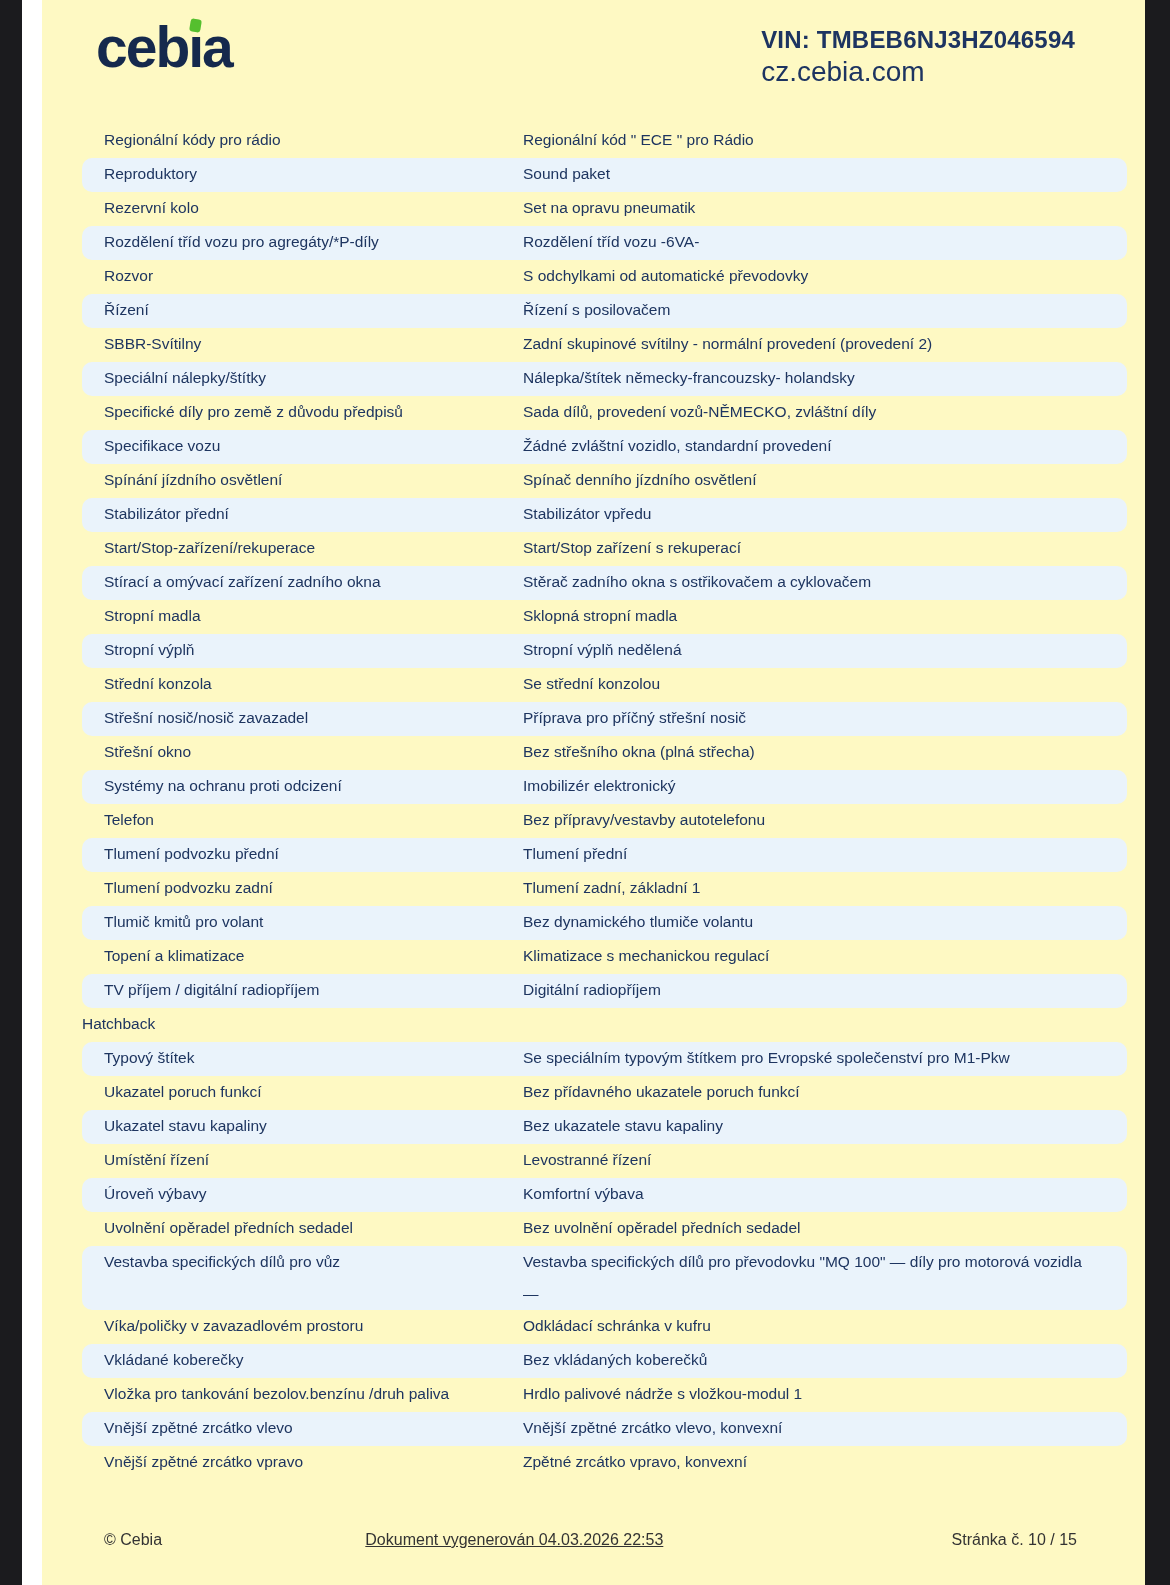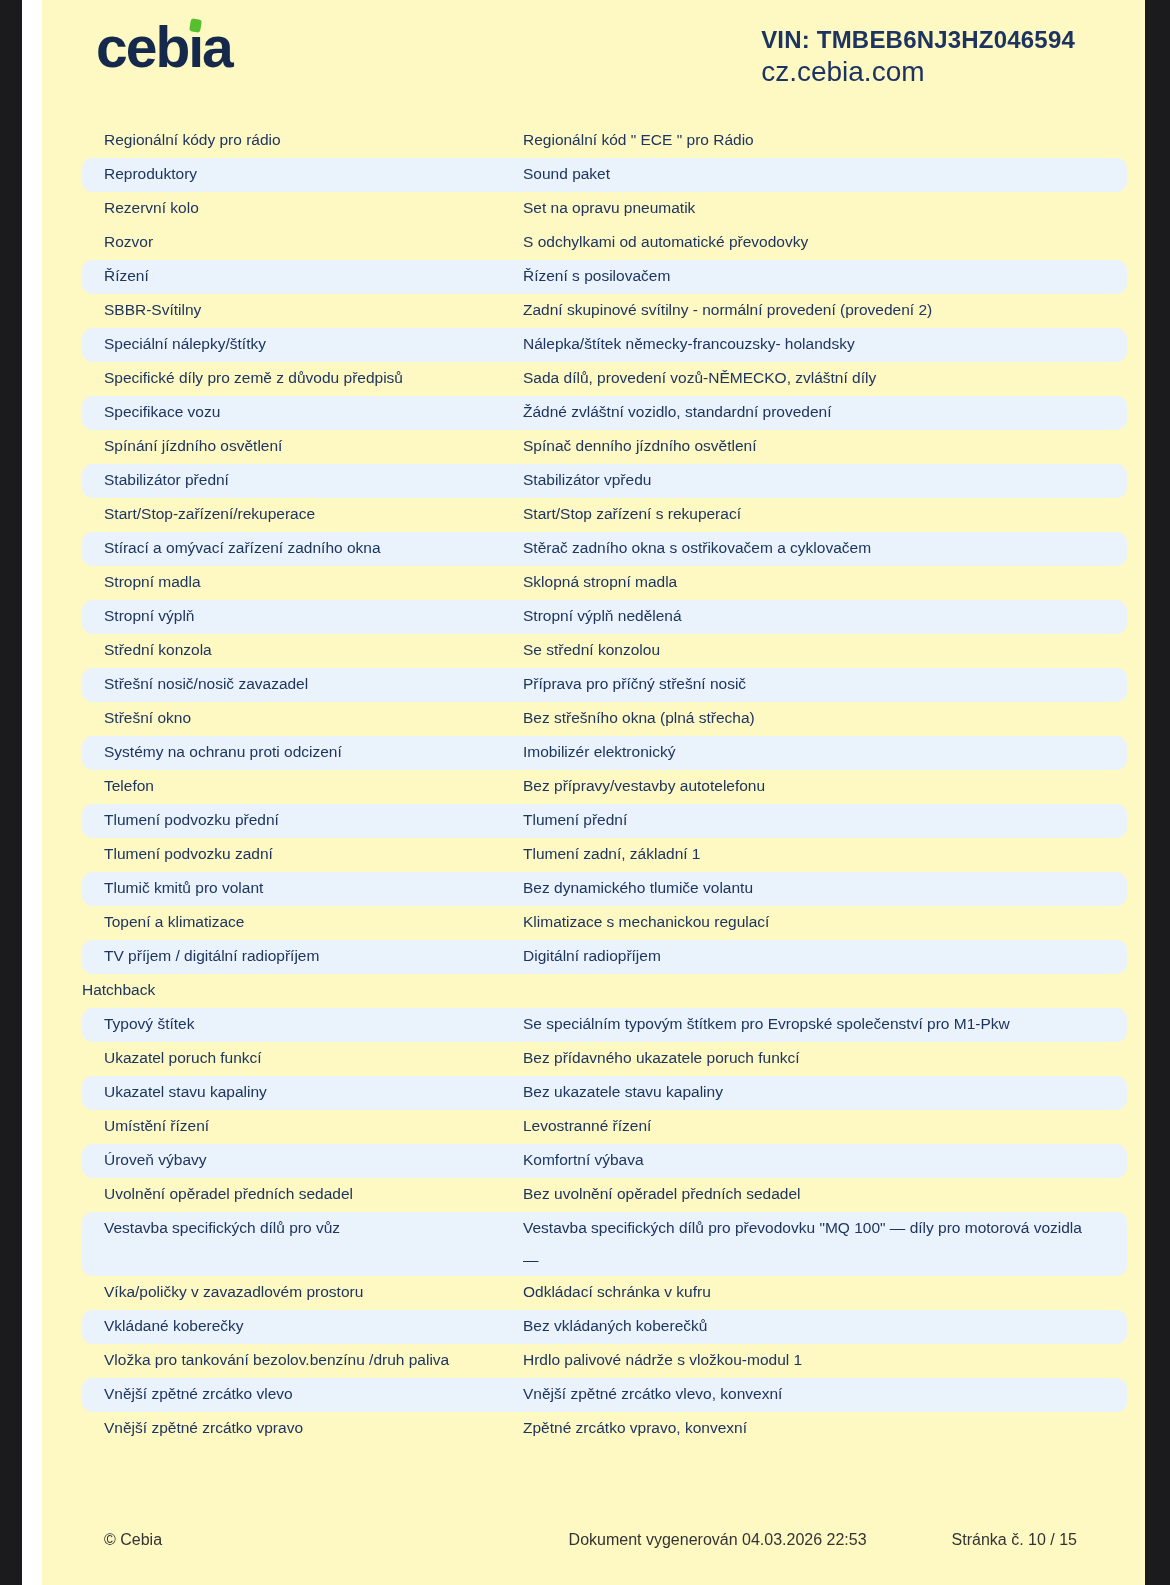--- a/index.html
+++ b/index.html
@@ -50,21 +50,21 @@
   .cell.label { flex: 0 0 425px; padding-left: 22px; padding-right: 28px; }
   .cell.value { flex: 1 1 auto; padding-right: 34px; }
 
   
   .footer {
     position: absolute; left: 40px; right: 38px; bottom: 36px;
     display: flex; align-items: center;
     font-size: 16px; color: #333333;
   }
   .footer .f-left   { flex: 0 0 auto; padding-left: 22px; }
-  .footer .f-center { flex: 1 1 auto; text-align: right; padding-right: 85px; }
+  .footer .f-center { flex: 1 1 auto; text-align: center; padding-right: 85px; text-decoration: underline; }
   .footer .f-right  { flex: 0 0 auto; padding-right: 30px; }
 </style>
 </head>
 <body>
 
 <div class="frame-bar frame-left"></div>
 <div class="frame-bar frame-right"></div>
 
 <div class="page">
 
@@ -82,20 +82,24 @@
         <div class="cell value">Regionální kód " ECE " pro Rádio</div>
       </div>
       <div class="row alt">
         <div class="cell label">Reproduktory</div>
         <div class="cell value">Sound paket</div>
       </div>
       <div class="row">
         <div class="cell label">Rezervní kolo</div>
         <div class="cell value">Set na opravu pneumatik</div>
       </div>
+      <div class="row alt">
+        <div class="cell label">Rozdělení tříd vozu pro agregáty/*P-díly</div>
+        <div class="cell value">Rozdělení tříd vozu -6VA-</div>
+      </div>
       <div class="row">
         <div class="cell label">Rozvor</div>
         <div class="cell value">S odchylkami od automatické převodovky</div>
       </div>
       <div class="row alt">
         <div class="cell label">Řízení</div>
         <div class="cell value">Řízení s posilovačem</div>
       </div>
       <div class="row">
         <div class="cell label">SBBR-Svítilny</div>

